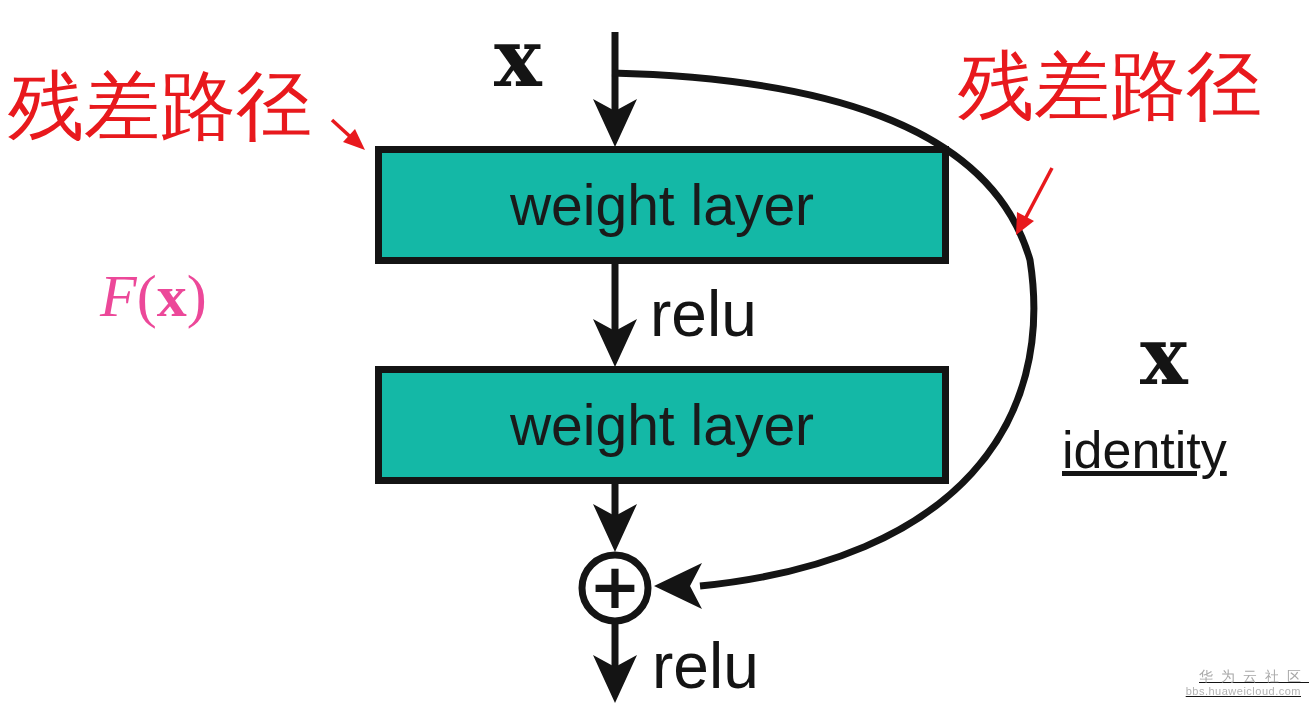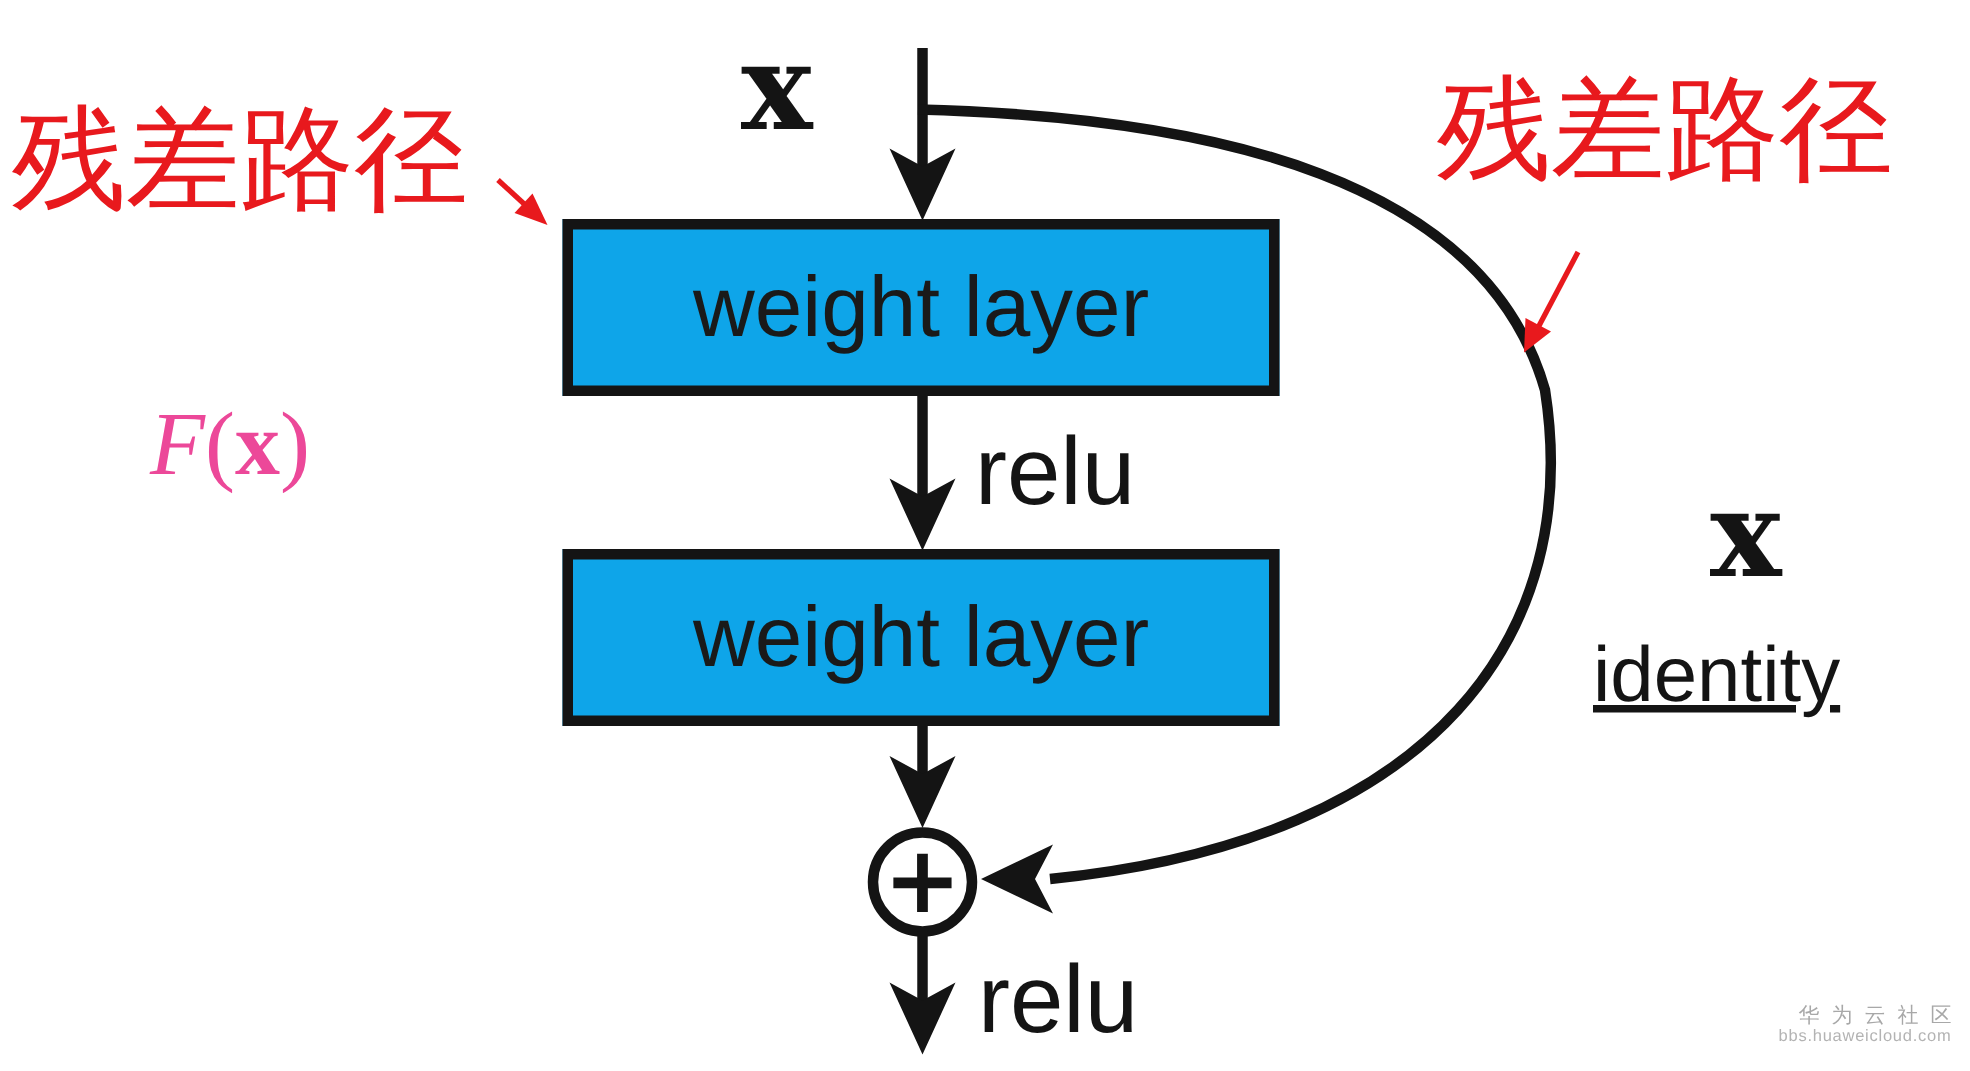--- a/index.html
+++ b/index.html
@@ -15,24 +15,24 @@
   #diagram-svg { position: absolute; left: 0; top: 0; }
   .stroke { stroke: #141414; stroke-width: 7; fill: none; }
   .fillink { fill: #141414; stroke: none; }
   .redstroke { stroke: #e8191d; stroke-width: 3.5; fill: none; }
   .redfill { fill: #e8191d; stroke: none; }
 
   .lbl { position: absolute; line-height: 1; white-space: nowrap; }
 
   .wbox {
     position: absolute;
-    left: 375px; width: 478px; height: 118px;
+    left: 375px; width: 574px; height: 118px;
     border: 7px solid #141414;
     box-sizing: border-box;
-    background: #0ea5e9;
+    background: #14b8a6;
     display: flex; align-items: center; justify-content: center;
     font-size: 57px;
     color: #1a1a1a;
   }
   #weight-layer-1 { top: 146px; }
   #weight-layer-2 { top: 366px; }
 
   .mathlbl { font-family: Liberation Serif, serif; font-size: 60px; color: #ec4899; }
   .mathlbl .mf { font-style: italic; }
   .mathlbl .mx { font-weight: bold; }
@@ -53,21 +53,21 @@
   }
 
   .red-cn {
     color: #e8191d;
     font-size: 76px;
     font-family: "DejaVu Serif", serif;
   }
   #residual-path-label { left: 8px;   top: 68px; }
   #identity-path-label { left: 958px; top: 48px; }
 
-  #watermark { position: absolute; right: 12px; top: 668px; text-align: right; line-height: 1.2; }
+  #watermark { position: absolute; right: 12px; top: 668px; text-align: right; line-height: 1.2; text-decoration: underline; }
   #watermark .wm-site { font-size: 14px; letter-spacing: 8px; margin-right: -8px; color: #a8a8a8; }
   #watermark .wm-url  { font-size: 11px; color: #b3b3b3; letter-spacing: 0.5px; margin-left: 27px; }
 </style>
 </head>
 <body>
 
 <div id="screen">
 
   <svg id="diagram-svg" width="1313" height="714" viewBox="0 0 1313 714">
 

